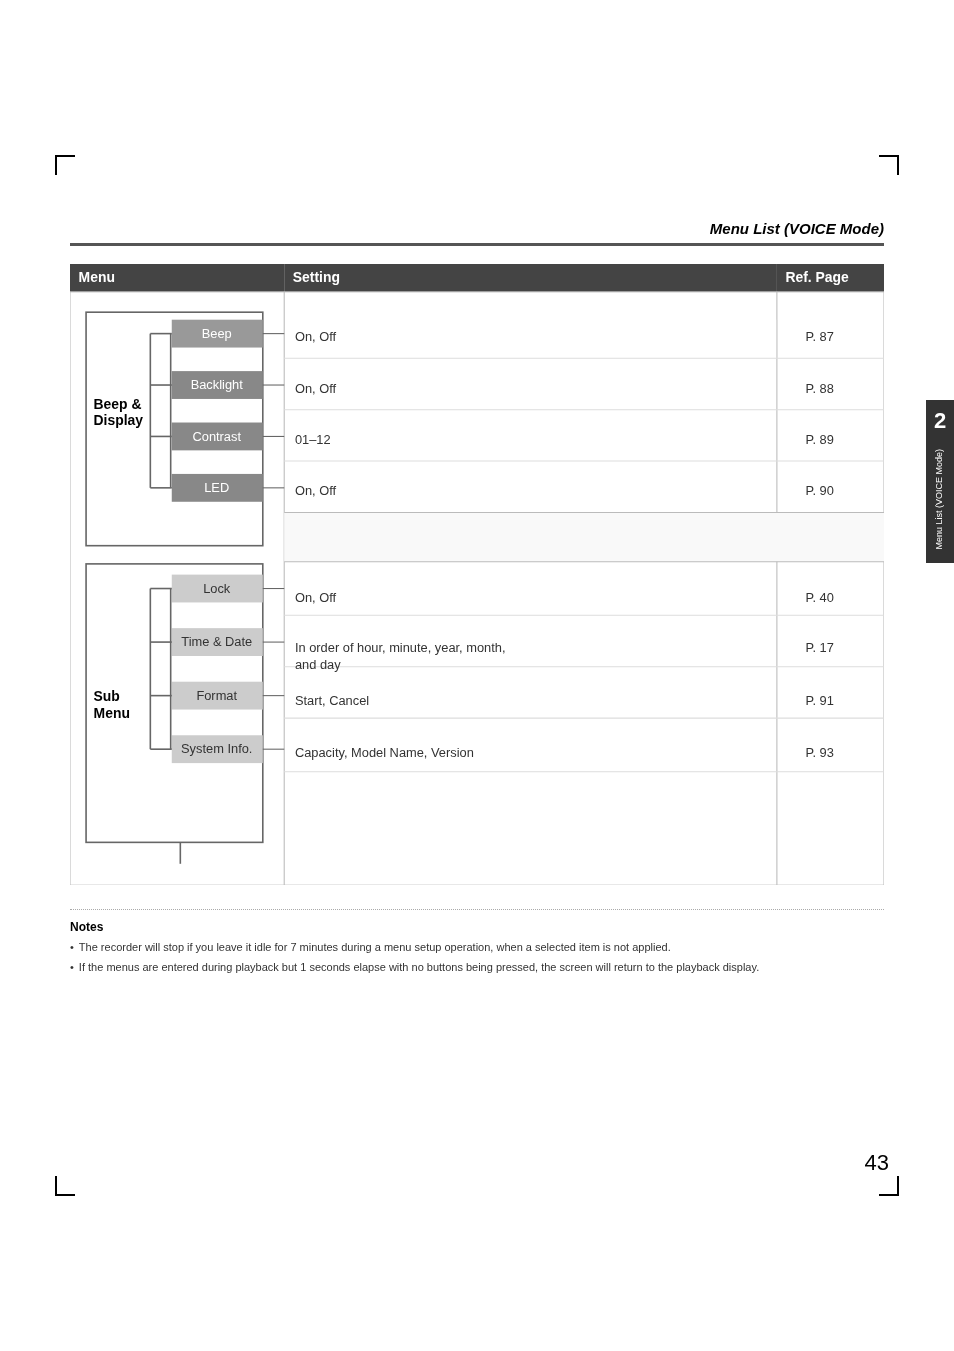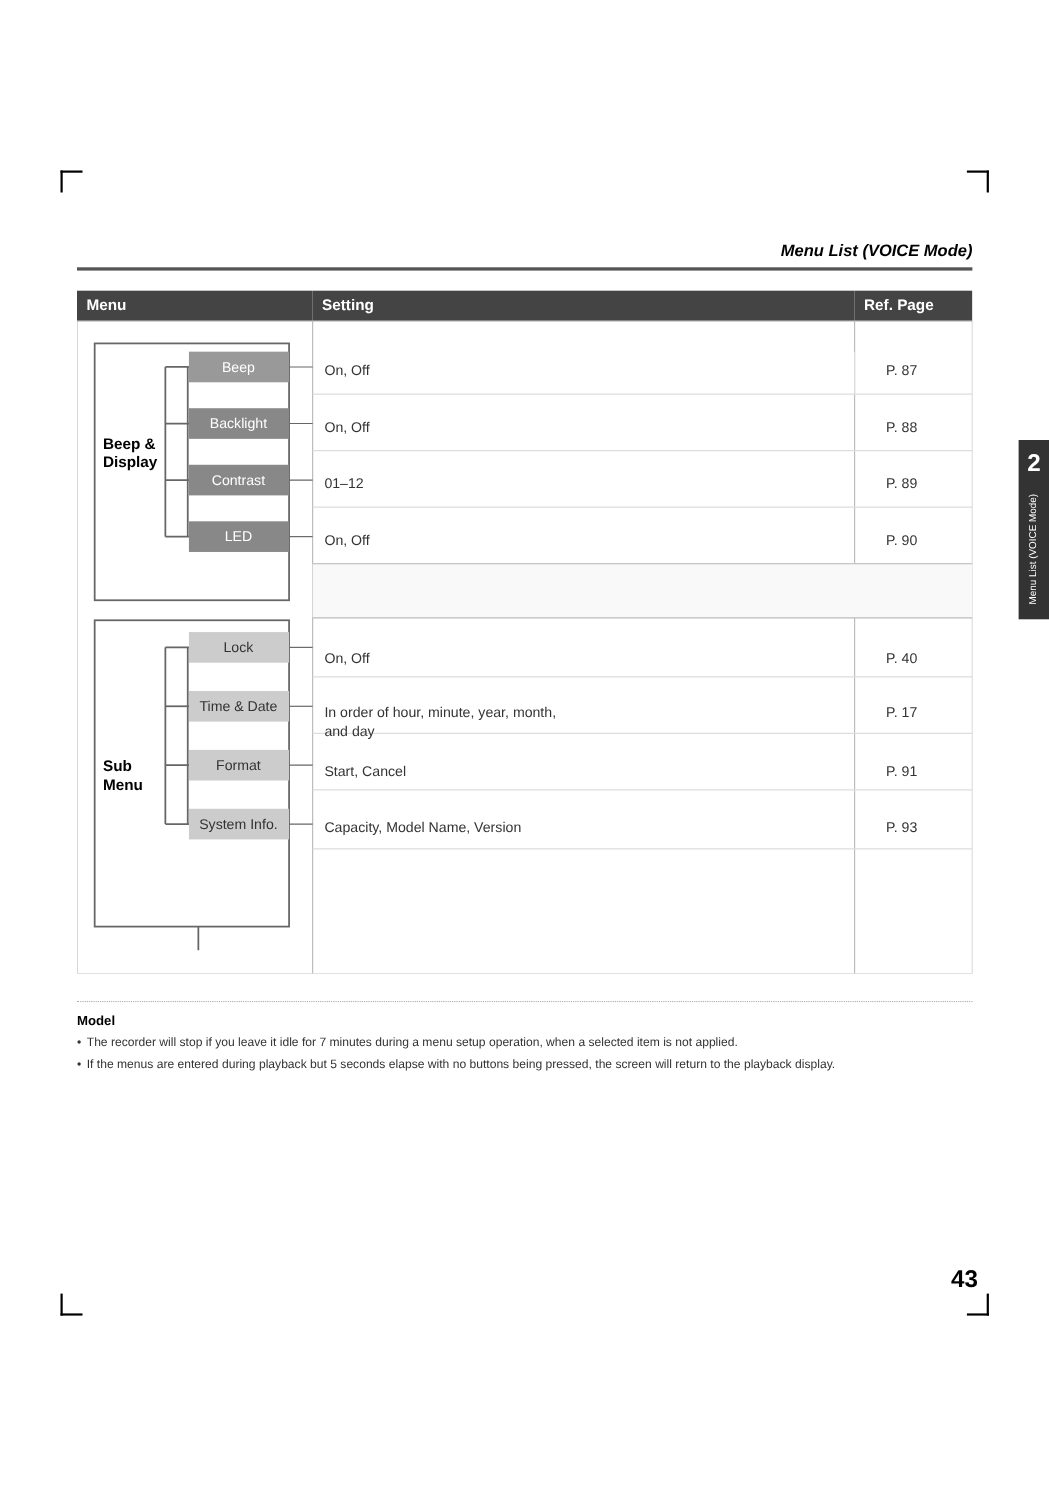--- a/index.html
+++ b/index.html
@@ -52,21 +52,21 @@
       line-height: 1.3;
       padding: 5px 0;
     }
 
     
     .page-number {
       position: absolute;
       bottom: 175px;
       right: 65px;
       font-size: 22px;
-      font-weight: bold;
+      font-weight: normal;
     }
 
     
     .main-content {
       position: absolute;
       top: 220px;
       left: 70px;
       right: 70px;
     }
 
@@ -254,26 +254,26 @@
 
       <rect x="200" y="232" width="560" height="46" fill="#f9f9f9"></rect>
       <line x1="200" y1="232" x2="760" y2="232" stroke="#bbb" stroke-width="1"></line>
       <line x1="200" y1="278" x2="760" y2="278" stroke="#bbb" stroke-width="1"></line>
 
       <line x1="103" y1="540" x2="103" y2="560" stroke="#666" stroke-width="1.5"></line>
     </svg>
   </div>
 
   <div class="notes-section">
-    <div class="notes-title">Model</div>
+    <div class="notes-title">Notes</div>
     <div class="notes-text">
       <div class="note-item">
         <span class="bullet">•</span>
         <span class="note-body">The recorder will stop if you leave it idle for 7 minutes during a menu setup operation, when a selected item is not applied.</span>
       </div>
       <div class="note-item">
         <span class="bullet">•</span>
-        <span class="note-body">If the menus are entered during playback but 5 seconds elapse with no buttons being pressed, the screen will return to the playback display.</span>
+        <span class="note-body">If the menus are entered during playback but 1 seconds elapse with no buttons being pressed, the screen will return to the playback display.</span>
       </div>
     </div>
   </div>
 
 </div>
 
 </body></html>

